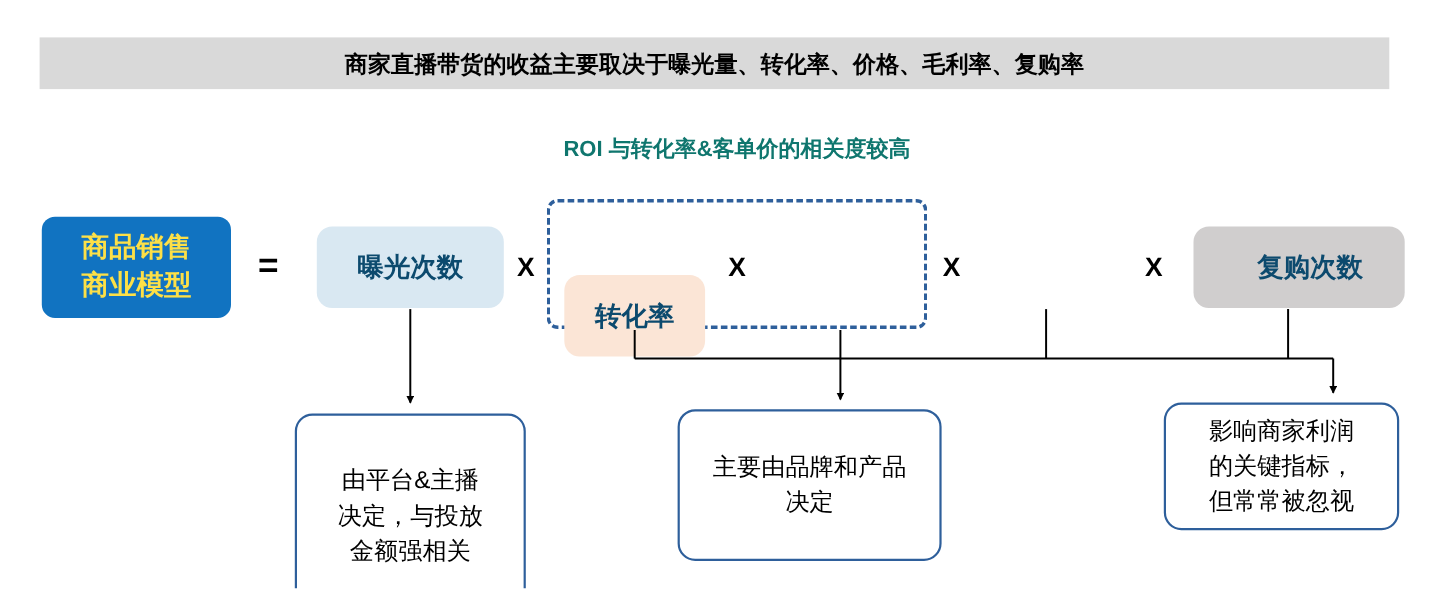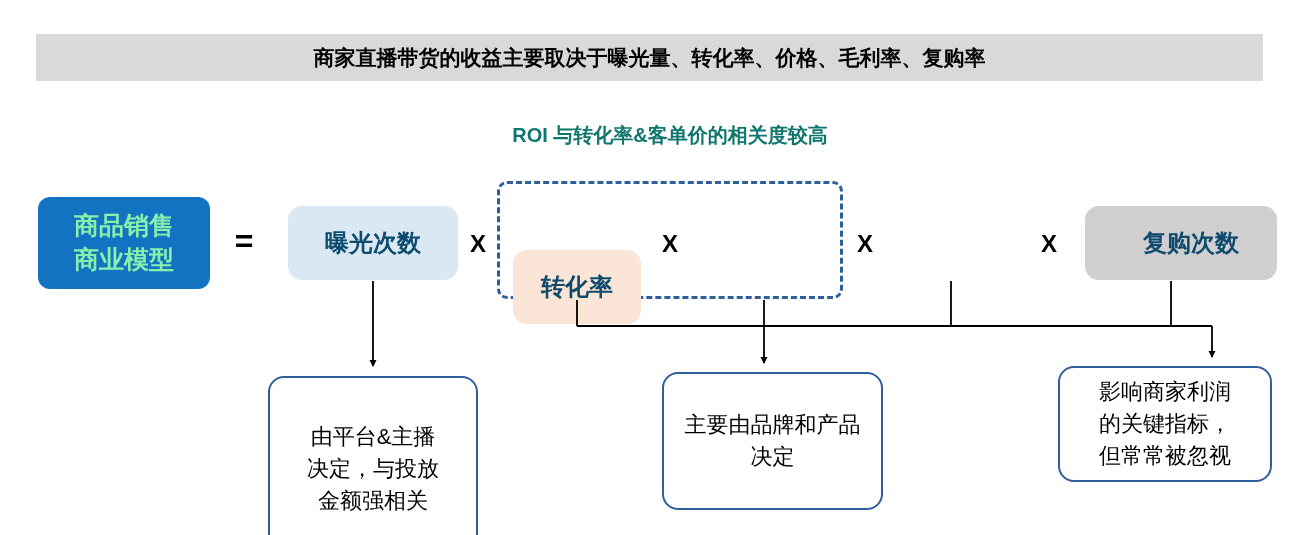--- a/index.html
+++ b/index.html
@@ -18,21 +18,21 @@
   }
   .roi-note{
     position:absolute;left:420px;top:122px;width:500px;height:26px;
     display:flex;align-items:center;justify-content:center;
     font-size:20px;font-weight:bold;
   }
   .model-box{
     position:absolute;left:38px;top:197px;width:172px;height:92px;
     border-radius:12px;
     display:flex;align-items:center;justify-content:center;text-align:center;
-    color:#86efac;font-size:25px;font-weight:bold;line-height:1.35;
+    color:#fde047;font-size:25px;font-weight:bold;line-height:1.35;
     white-space:pre-line;
   }
   .factor{
     position:absolute;top:206px;height:74px;
     border-radius:14px;
     display:flex;align-items:center;justify-content:center;
     font-size:24px;font-weight:bold;color:#0c4a6e;
   }
   .f-exposure{left:288px;width:170px;}
   .f-conversion{left:513px;width:128px;}
@@ -56,21 +56,21 @@
     box-sizing:border-box;
   }
   .callout{
     position:absolute;background:#ffffff;
     border:2px solid #2e5f9b;border-radius:16px;
     display:flex;align-items:center;justify-content:center;text-align:center;
     font-size:22px;color:#000000;line-height:1.45;
     white-space:pre-line;box-sizing:border-box;
   }
   .c1{left:268px;top:376px;width:210px;height:186px;}
-  .c2{left:662px;top:372px;width:221px;height:138px;}
+  .c2{left:616px;top:372px;width:240px;height:138px;}
   .c3{left:1058px;top:366px;width:214px;height:116px;}
   .connectors{
     position:absolute;left:0;top:0;width:1299px;height:535px;
     pointer-events:none;
   }
 </style>
 </head>
 <body>
 
 <div class="stage">

